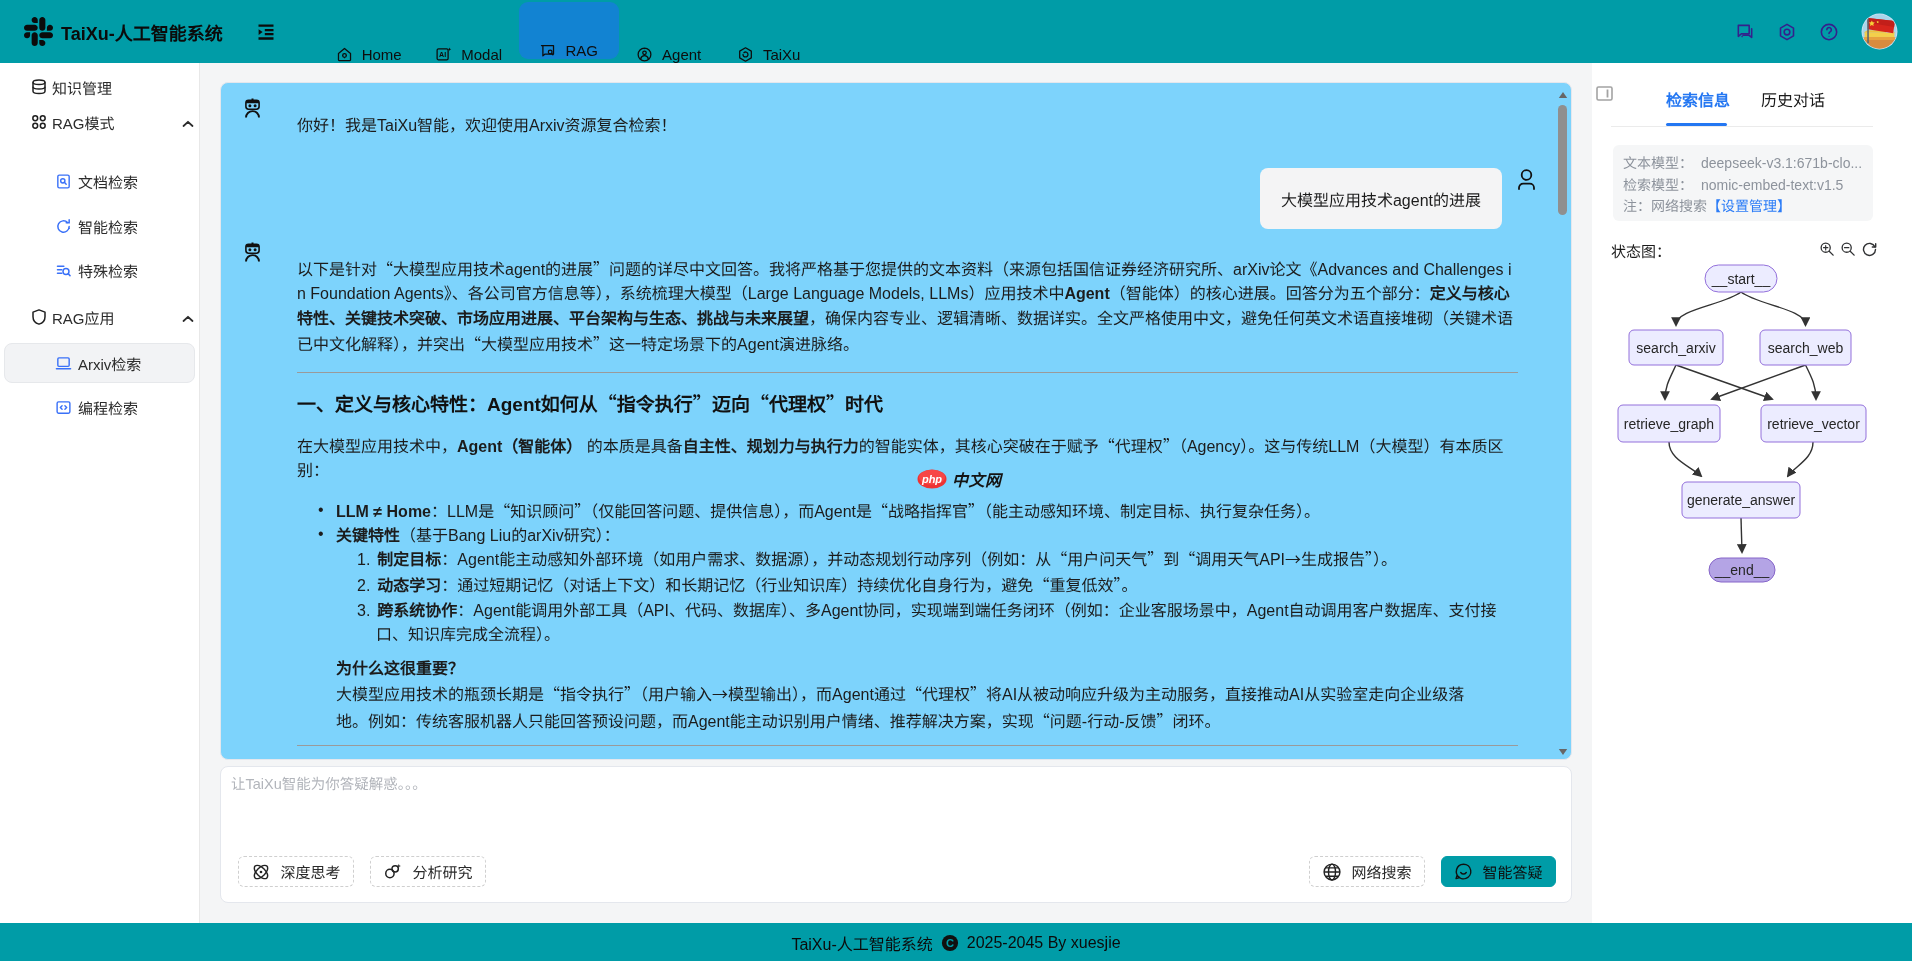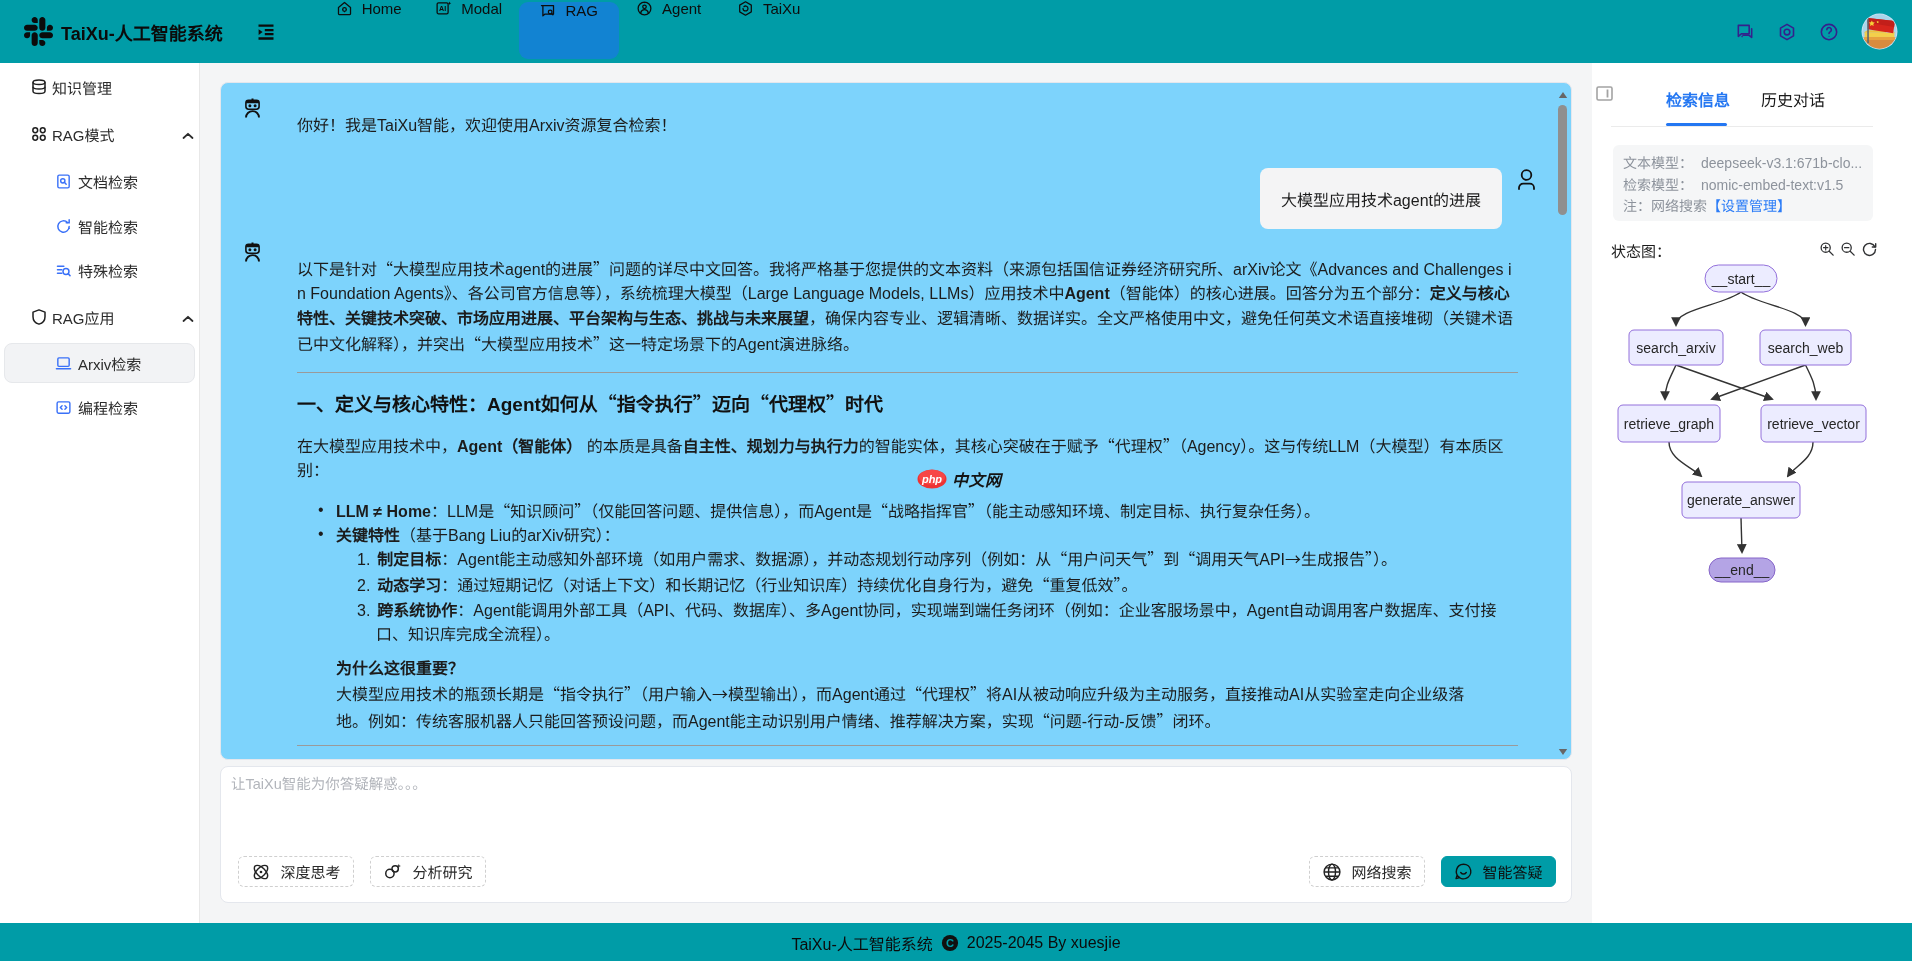--- a/index.html
+++ b/index.html
@@ -4,21 +4,21 @@
 <style>
 * { margin:0; padding:0; box-sizing:border-box; }
 html,body { width:1912px; height:961px; overflow:hidden; }
 body { font-family:"Liberation Sans",sans-serif; background:#f4f5f6; position:relative; }
 
 .hdr { position:absolute; left:0; top:0; width:1912px; height:63px; background:#009CA7; display:flex; align-items:center; }
 .hdr .logo { margin-left:24px; }
 .hdr .title { font-size:18px; font-weight:700; color:#0b0b0b; margin-left:8px; }
 .fold { margin-left:35px; }
 .nav { display:flex; height:63px; margin-left:45px; }
-.nav .it { display:flex; align-items:flex-start; justify-content:center; gap:9px; width:100px; font-size:15px; color:#0d0d0d; height:63px; }
+.nav .it { display:flex; align-items:flex-end; justify-content:center; gap:9px; width:100px; font-size:15px; color:#0d0d0d; height:63px; }
 .nav .it.act { background:#1283D2; border-radius:9px; height:57px; margin-top:2px; }
 .hdr .rt { margin-left:auto; display:flex; align-items:center; gap:22px; margin-right:14px; }
 .fq { font-style:normal; font-family:"Noto Sans CJK SC","Noto Sans SC","WenQuanYi Zen Hei",sans-serif; }
 
 .ftr { position:absolute; left:0; top:923px; width:1912px; height:40px; background:#009CA7; display:flex; align-items:center; justify-content:center; gap:6px; font-size:16px; color:#0b0b0b; }
 
 .sb { position:absolute; left:0; top:63px; width:200px; height:860px; background:#fff; border-right:1px solid #e8e8e8; }
 .sb .row { display:flex; align-items:center; position:absolute; left:0; width:220px; height:40px; font-size:15px; color:#2c2c2c; }
 .sb .row .ic { position:absolute; left:30px; width:18px; height:18px; display:flex; align-items:center; }
 .sb .row .tx { position:absolute; left:52px; }
@@ -125,21 +125,21 @@
   <div class="row" style="top:4px;">
     <span class="ic">
         <svg width="18" height="18" viewBox="0 0 24 24" fill="none" stroke="#1f1f1f" stroke-width="2">
           <ellipse cx="12" cy="5.5" rx="8" ry="3"></ellipse>
           <path d="M4 5.5v6c0 1.7 3.6 3 8 3s8-1.3 8-3v-6"></path>
           <path d="M4 11.5v6c0 1.7 3.6 3 8 3s8-1.3 8-3v-6"></path>
         </svg>
       </span>
     <span class="tx">知识管理</span>
   </div>
-  <div class="row" style="top:51px;text-align:right;">
+  <div class="row" style="top:39px;text-align:right;">
     <span class="ic">
         <svg width="18" height="18" viewBox="0 0 24 24" fill="none" stroke="#1f1f1f" stroke-width="2">
           <circle cx="7" cy="7" r="3.2"></circle>
           <circle cx="17" cy="7" r="3.2"></circle>
           <circle cx="7" cy="17" r="3.2"></circle>
           <circle cx="17" cy="17" r="3.2"></circle>
         </svg>
       </span>
     <span class="tx">RAG模式</span>
     <span class="arr"><svg width="12" height="8" viewBox="0 0 12 8" fill="none" stroke="#2c2c2c" stroke-width="1.8" stroke-linecap="round" stroke-linejoin="round">

